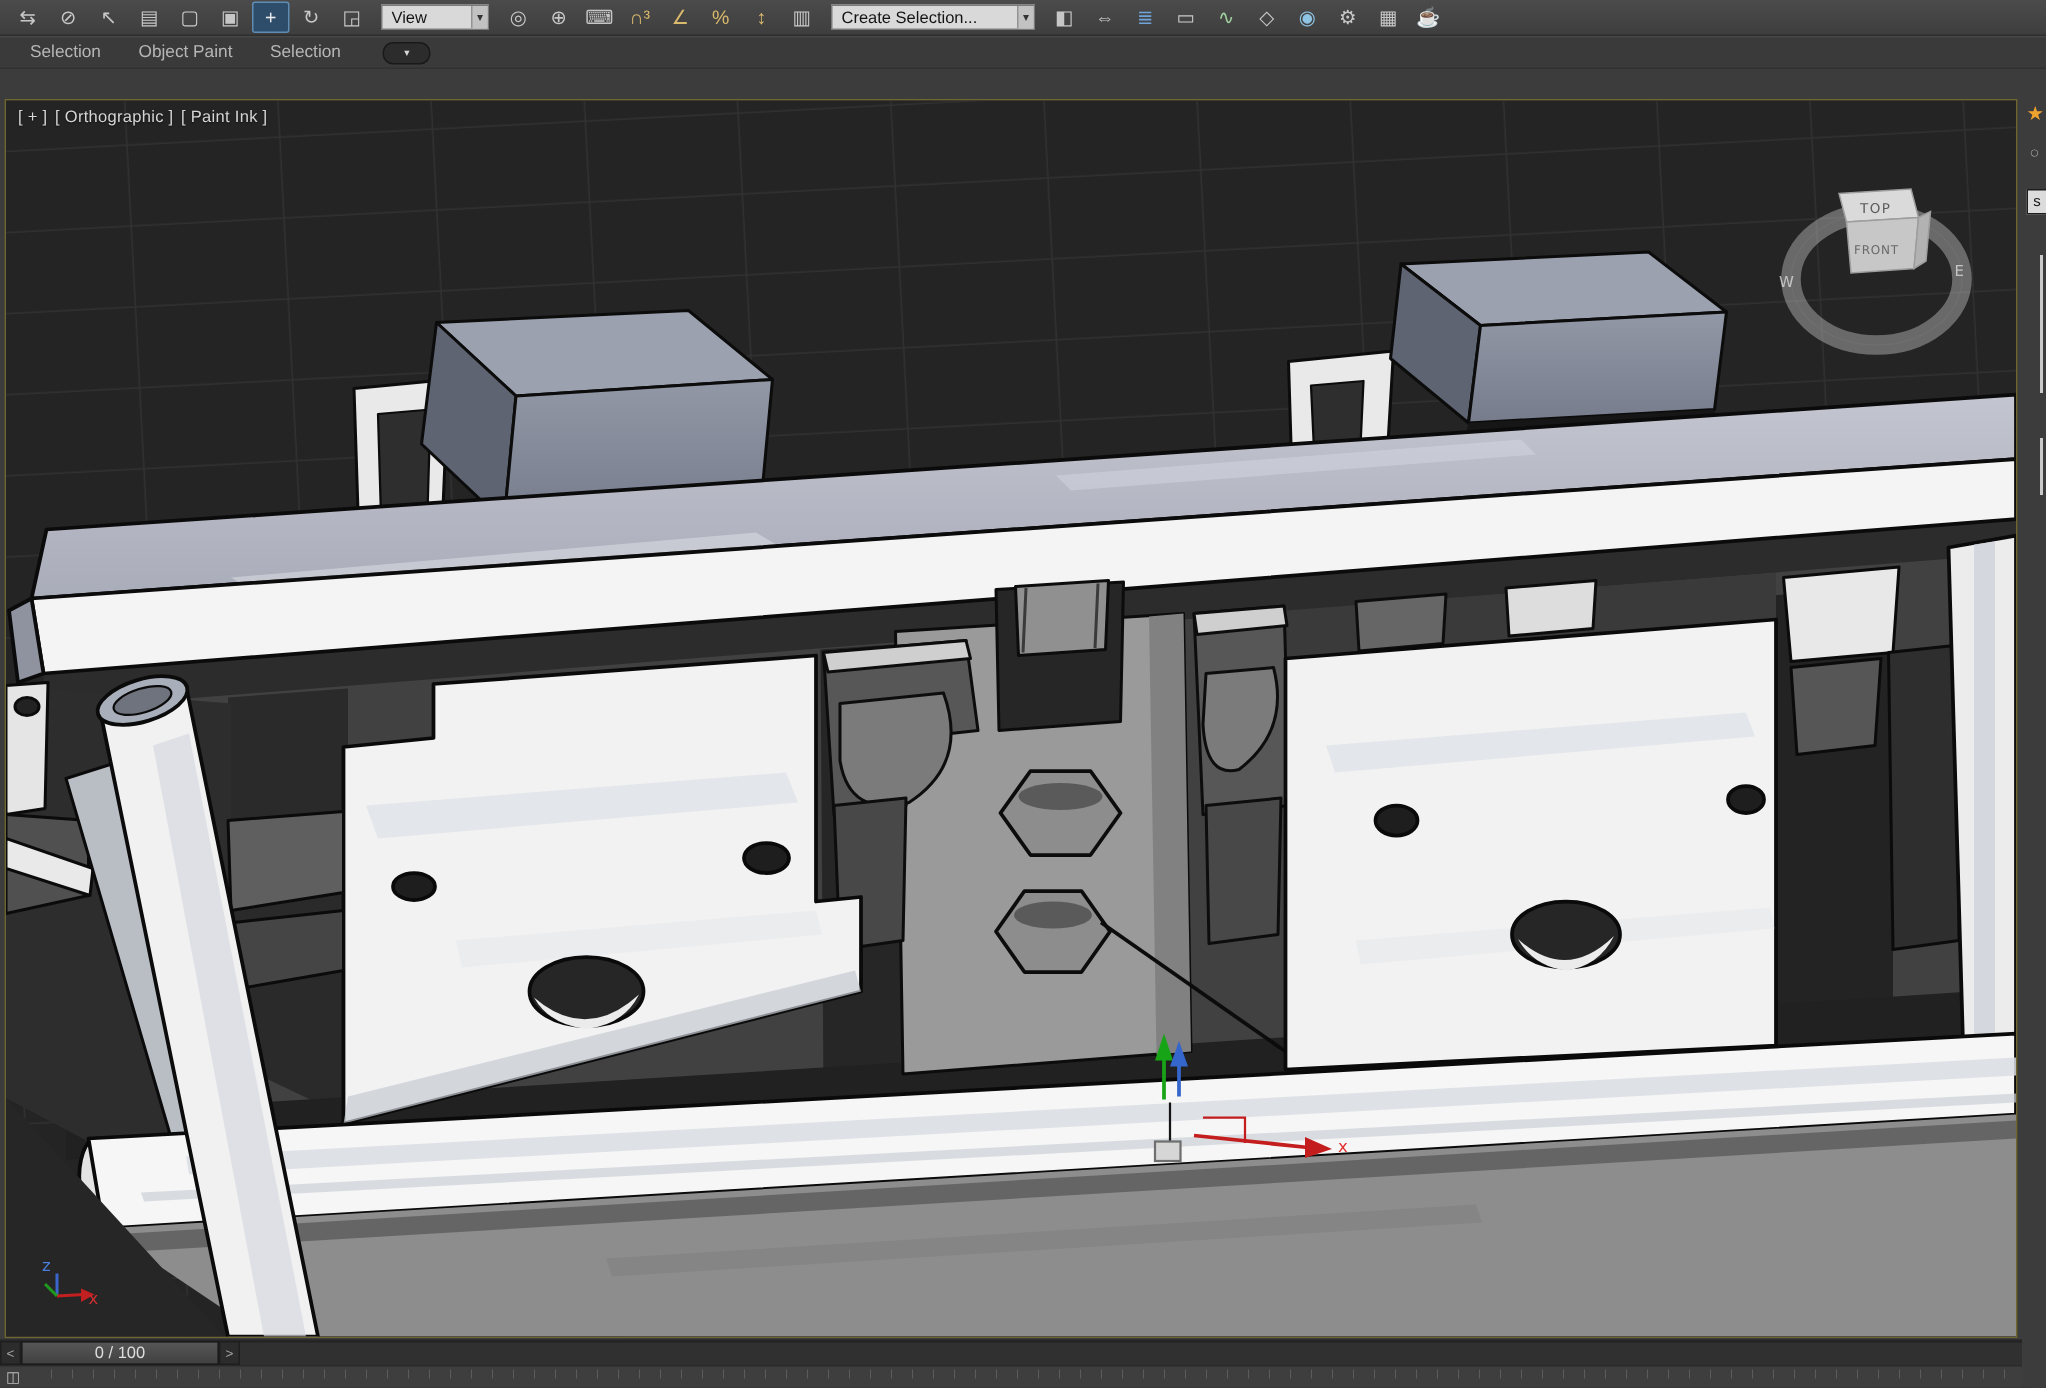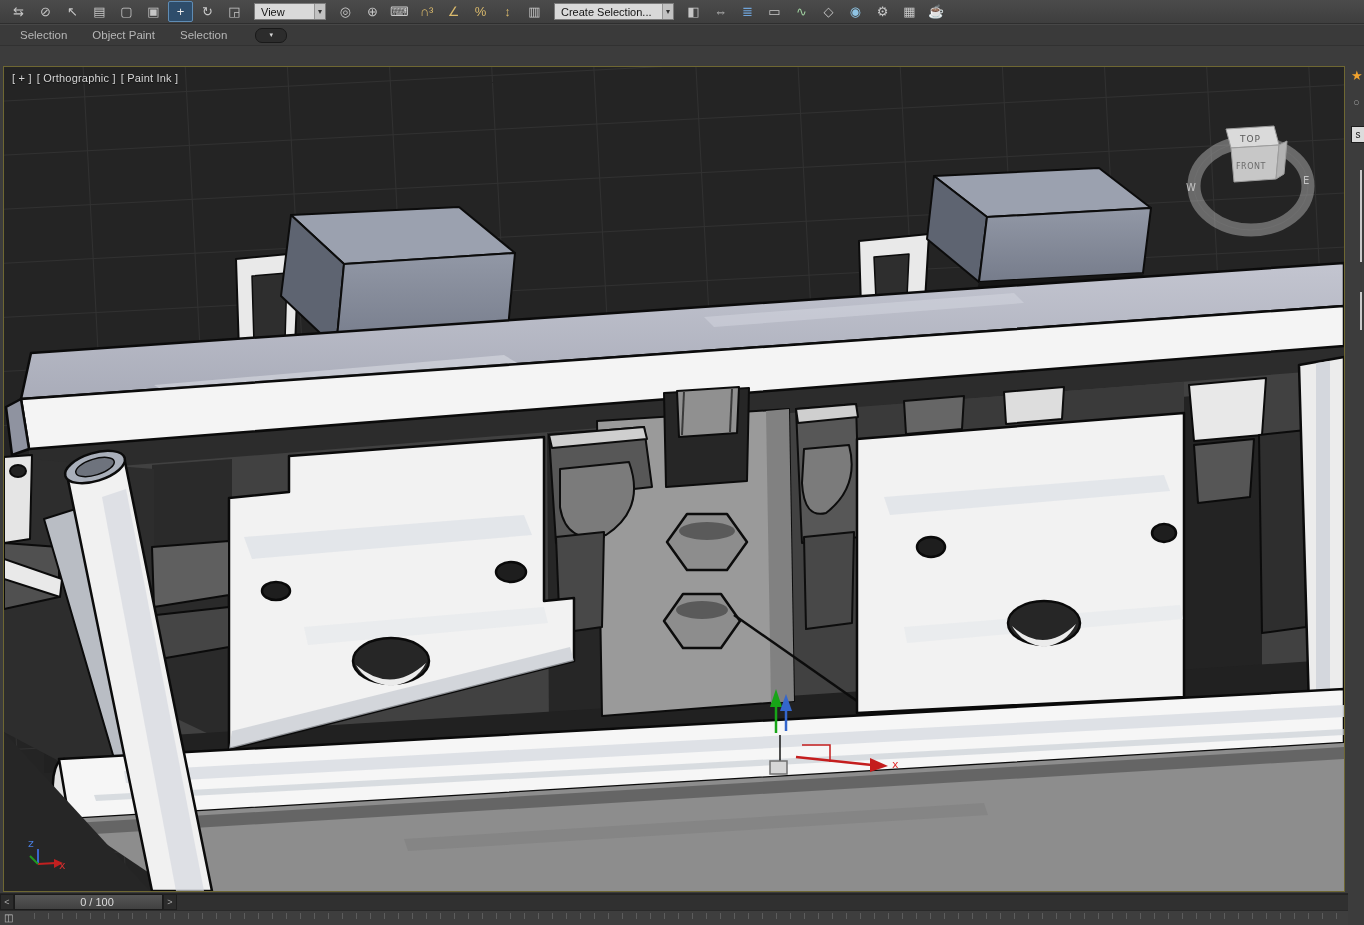--- a/index.html
+++ b/index.html
@@ -44,21 +44,21 @@
            font-size:10px;line-height:15px;text-align:center;border:1px solid #1c1c1c;}
   .strip-scroll1{position:absolute;left:1360px;top:170px;width:2px;height:92px;background:#c9c9c9;}
   .strip-scroll2{position:absolute;left:1360px;top:292px;width:2px;height:38px;background:#c9c9c9;}
 
   
   .timeline{position:absolute;left:0;top:893px;width:1348px;height:17px;background:#323232;
             display:flex;align-items:stretch;box-sizing:border-box;border-top:1px solid #262626;}
   .tl-btn{width:14px;background:#2c2c2c;border:1px solid #1e1e1e;color:#a8a8a8;font-size:9px;
           line-height:14px;text-align:center;padding:0;cursor:default;}
   .tl-handle{width:130px;background:linear-gradient(#565656,#414141);border:1px solid #1b1b1b;
-             color:#dddddd;font-size:11px;display:flex;align-items:center;justify-content:center;padding-left:17px;}
+             color:#dddddd;font-size:11px;display:flex;align-items:center;justify-content:center;}
   .tl-track{flex:1;background:#303030;border-top:1px solid #232323;}
   .trackbar{position:absolute;left:0;top:910px;width:1348px;height:15px;background-color:#3e3e3e;
             background-image:repeating-linear-gradient(90deg,#5c5c5c 0,#5c5c5c 1px,transparent 1px,transparent 14px);
             background-size:100% 6px;background-repeat:no-repeat;background-position:34px 2px;
             border-top:1px solid #2a2a2a;}
   .trackbar-icon{position:absolute;left:4px;top:1px;color:#bdbdbd;font-size:10px;}
 </style>
 </head>
 <body>
 
@@ -79,21 +79,21 @@
         <span class="tb-combo-arrow">▾</span>
       </div>
       <button class="tb-btn">◎</button>
       <button class="tb-btn">⊕</button>
       <button class="tb-btn">⌨</button>
       <button class="tb-btn" style="color: rgb(217, 185, 108);">∩³</button>
       <button class="tb-btn" style="color: rgb(217, 185, 108);">∠</button>
       <button class="tb-btn" style="color: rgb(217, 185, 108);">%</button>
       <button class="tb-btn" style="color: rgb(217, 185, 108);">↕</button>
       <button class="tb-btn">▥</button>
-      <div class="tb-combo" style="width: 120px;">
+      <div class="tb-combo" style="width: 136px;">
         <span class="tb-combo-label">Create Selection...</span>
         <span class="tb-combo-arrow">▾</span>
       </div>
       <button class="tb-btn">◧</button>
       <button class="tb-btn">⇔</button>
       <button class="tb-btn" style="color: rgb(111, 163, 216);">≣</button>
       <button class="tb-btn">▭</button>
       <button class="tb-btn" style="color: rgb(159, 207, 159);">∿</button>
       <button class="tb-btn">◇</button>
       <button class="tb-btn" style="color: rgb(143, 196, 228);">◉</button>

